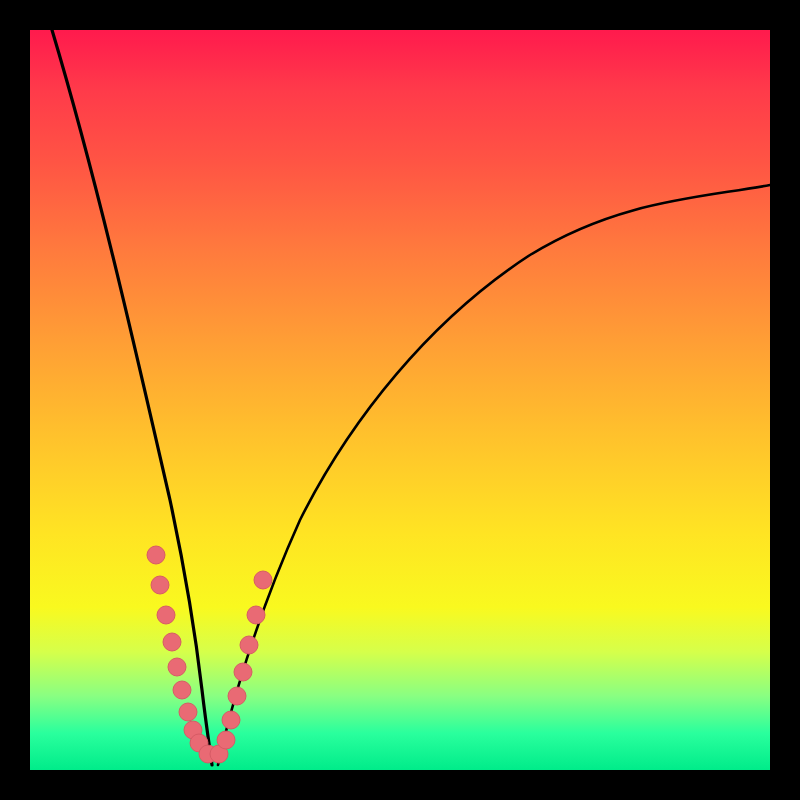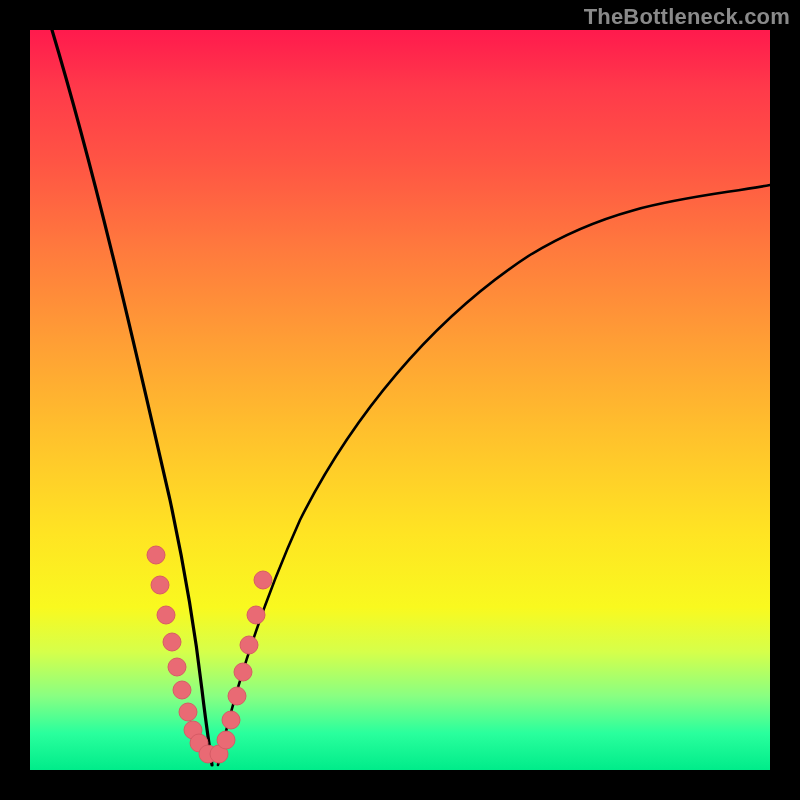--- a/index.html
+++ b/index.html
@@ -92,15 +92,14 @@
       <circle cx="196" cy="710" r="9"></circle>
       <circle cx="201" cy="690" r="9"></circle>
       <circle cx="207" cy="666" r="9"></circle>
       <circle cx="213" cy="642" r="9"></circle>
       <circle cx="219" cy="615" r="9"></circle>
       <circle cx="226" cy="585" r="9"></circle>
       <circle cx="233" cy="550" r="9"></circle>
     </g>
   </svg>
 
-  <div class="watermark">TheBottleneck.com</div>
 
 </div>
 
 </body></html>

